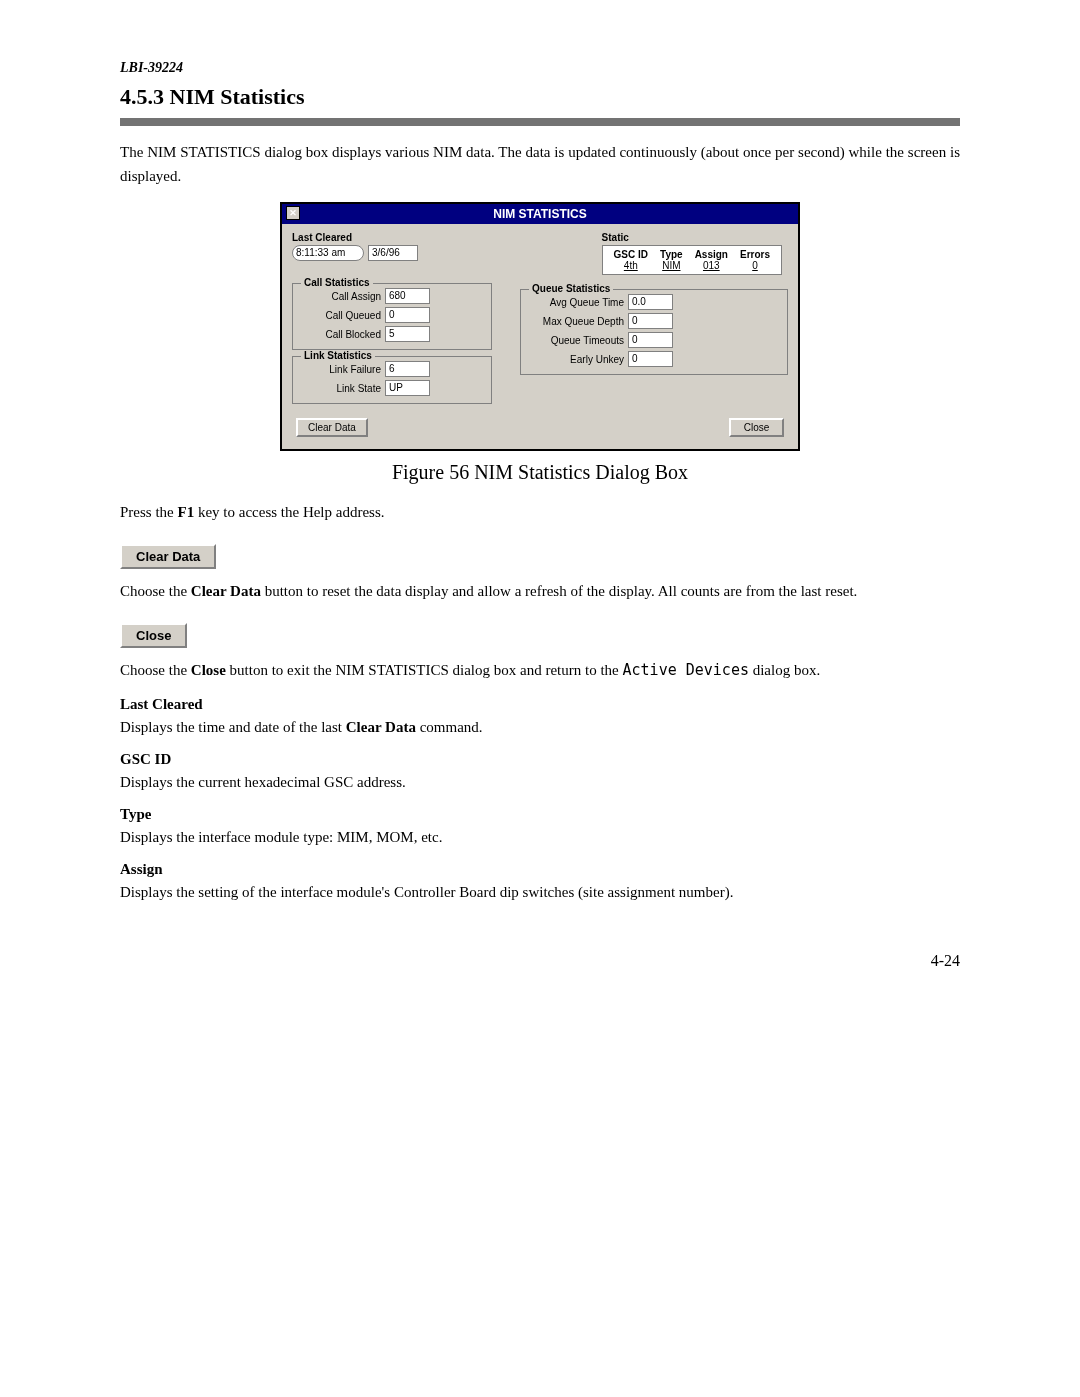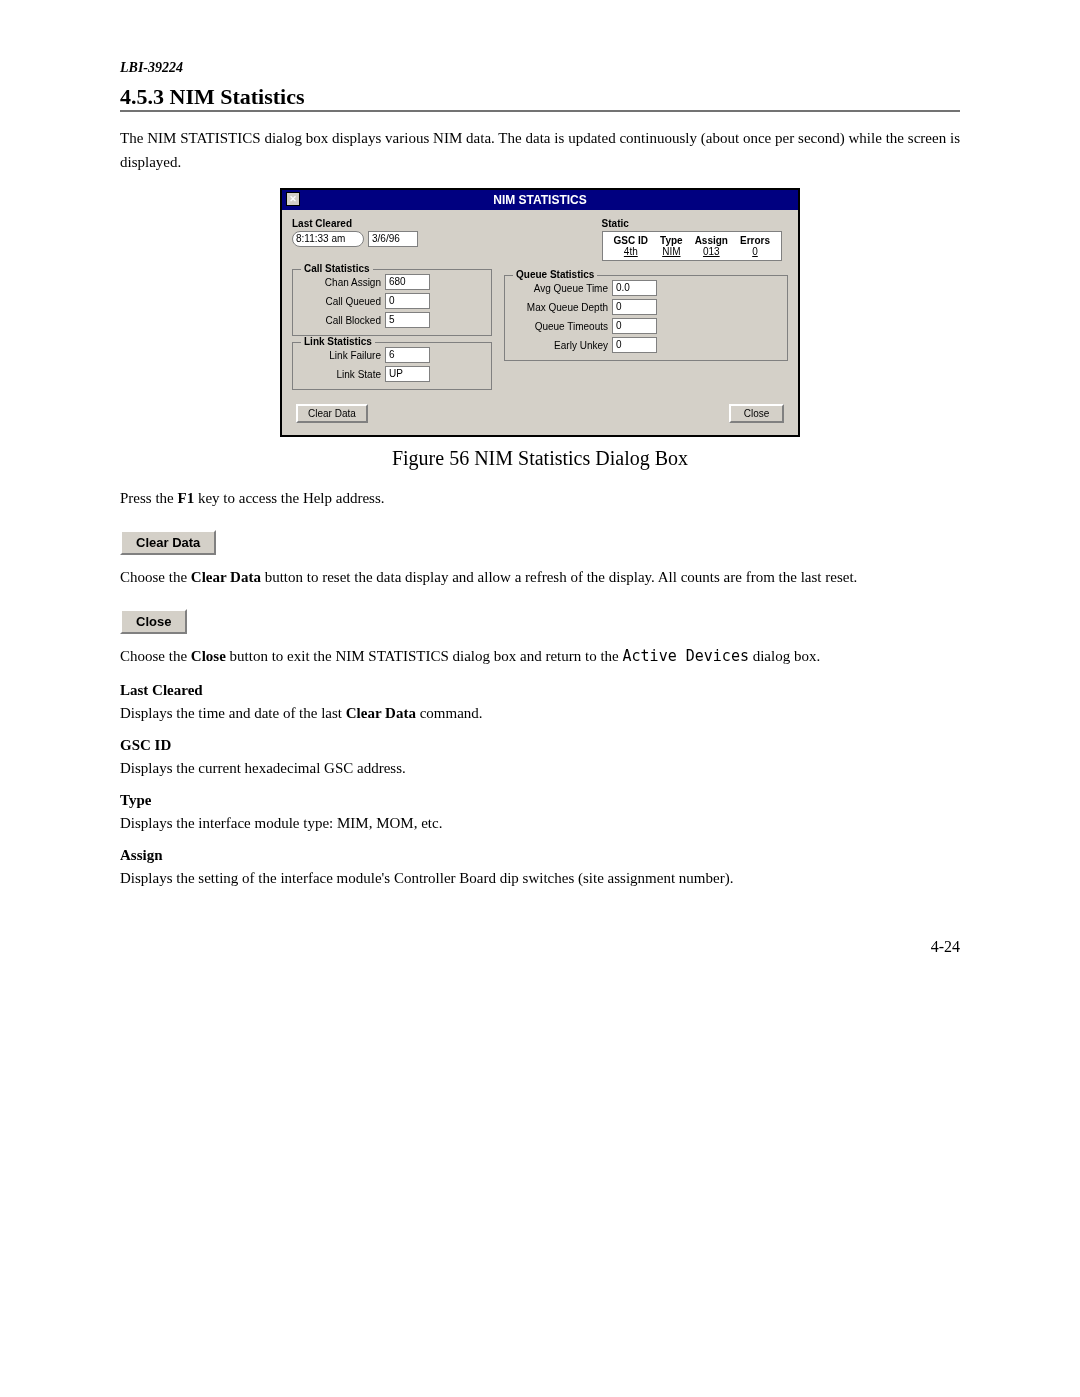--- a/index.html
+++ b/index.html
@@ -14,22 +14,22 @@
     }
     .doc-id {
       font-style: italic;
       font-weight: bold;
       font-size: 14px;
       margin-bottom: 8px;
     }
     .section-heading {
       font-size: 22px;
       font-weight: bold;
-      border-bottom: 2px solid #737373;
-      padding-bottom: 0;
+      border-bottom: 8px solid #737373;
+      padding-bottom: 8px;
       margin-bottom: 14px;
       font-family: Liberation Serif, serif;
     }
     .body-text {
       font-size: 15px;
       line-height: 1.6;
       margin-bottom: 14px;
       text-align: justify;
     }
     
@@ -242,27 +242,27 @@
               <td>NIM</td>
               <td>013</td>
               <td>0</td>
             </tr>
           </tbody>
             </table>
         </div>
       </div>
     </div>
 
-    <div class="inner-row" style="margin-top:8px; align-items:flex-start; gap:12px;">
+    <div class="inner-row" style="margin-top:8px; align-items:flex-start; gap:28px;">
 
       <div style="flex:0 0 200px;">
         <div class="dialog-group">
           <div class="dialog-group-label">Call Statistics</div>
           <div class="field-row">
-            <span class="field-label">Chan Assign</span>
+            <span class="field-label">Call Assign</span>
             <div class="dialog-input" style="width:45px;">680</div>
           </div>
           <div class="field-row">
             <span class="field-label">Call Queued</span>
             <div class="dialog-input" style="width:45px;">0</div>
           </div>
           <div class="field-row">
             <span class="field-label">Call Blocked</span>
             <div class="dialog-input" style="width:45px;">5</div>
           </div>

